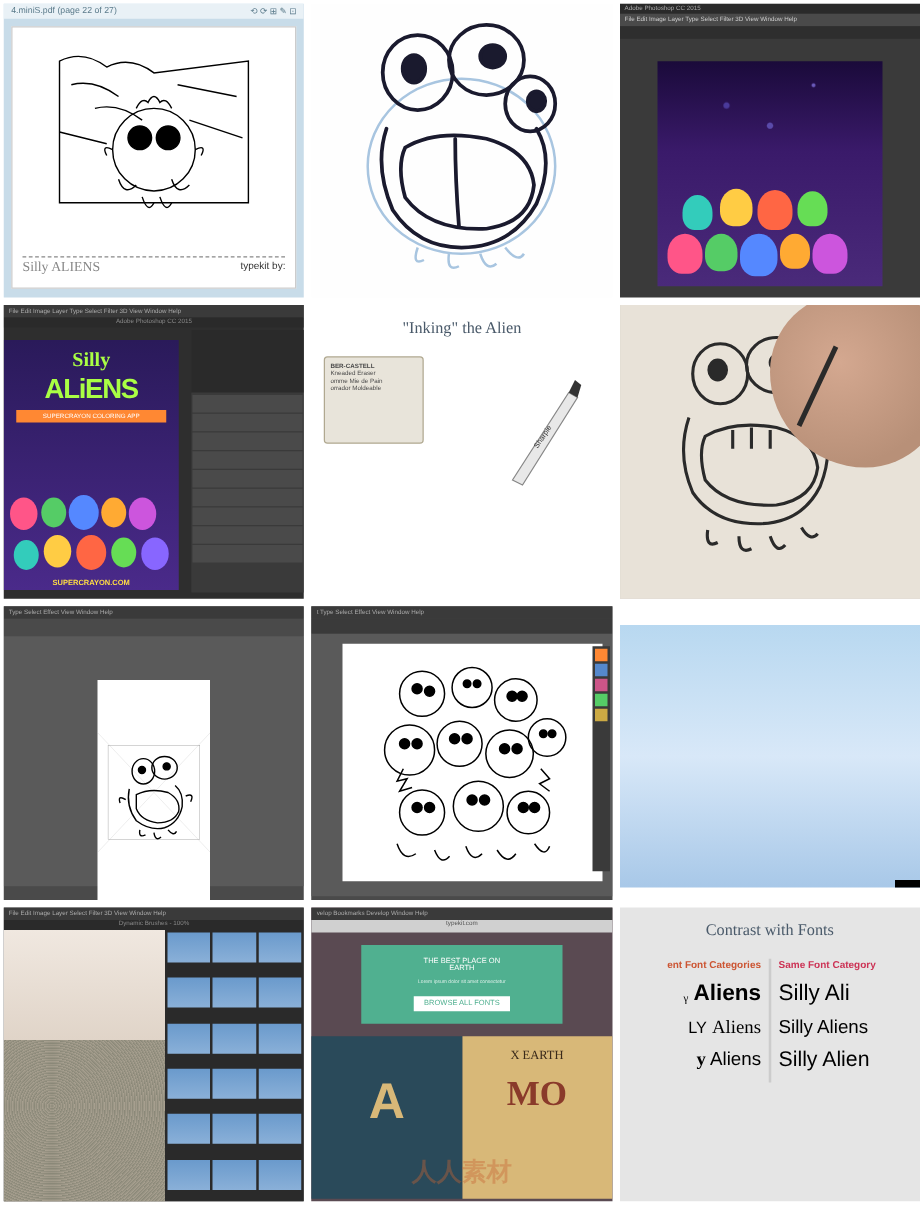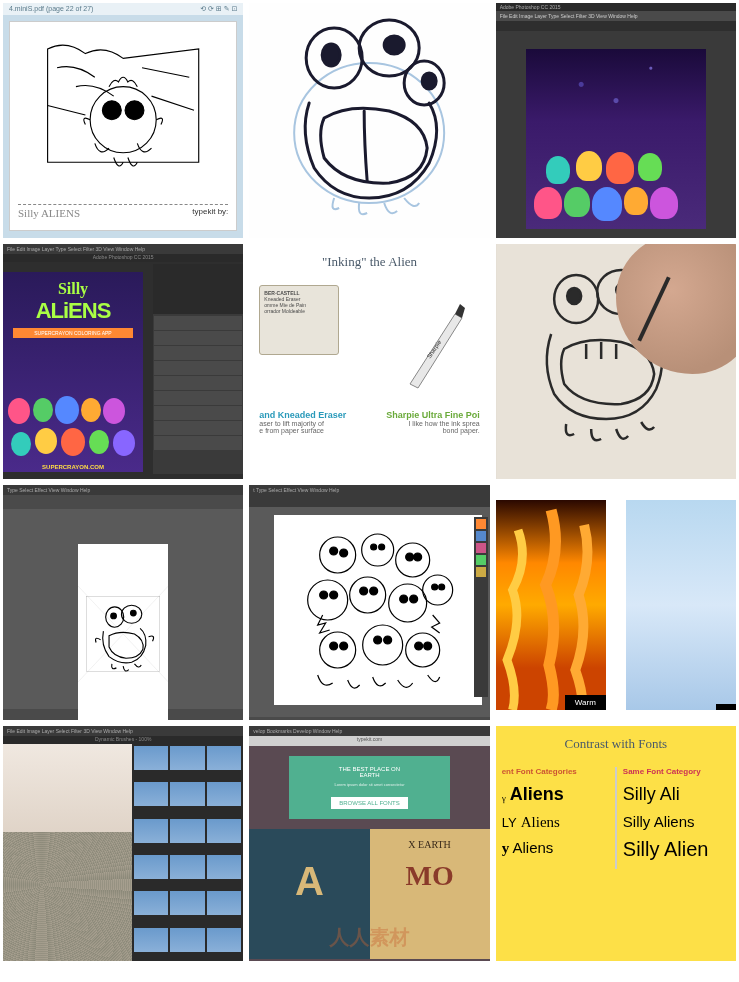--- a/index.html
+++ b/index.html
@@ -75,25 +75,25 @@
 
 .t11 { background: #5a4a52; }
 .t11 .mb { background: #3a3a3a; height: 10px; font-size: 5px; color: #aaa; padding: 2px 4px; }
 .t11 .card { background: #50b090; margin: 10px 40px; padding: 10px; text-align: center; font-size: 6px; color: #fff; }
 .t11 .btn { background: #fff; color: #50b090; padding: 3px 8px; display: inline-block; margin-top: 6px; font-size: 6px; }
 .t11 .fonts { display: flex; height: 130px; }
 .t11 .f1 { flex: 1; background: #2a4a5a; color: #d8b878; font-size: 40px; font-weight: bold; text-align: center; padding-top: 30px; }
 .t11 .f2 { flex: 1; background: #d8b878; color: #3a2a1a; font-size: 24px; text-align: center; padding-top: 10px; font-family: Georgia, serif; }
 
 
-.t12 { background: #fde047; padding: 10px 0; }
+.t12 { background: #e5e5e5; padding: 10px 0; }
 .t12 .h { text-align: center; font-size: 13px; color: #4a5a6a; font-family: Georgia, serif; margin-bottom: 15px; }
 .t12 .cols { display: flex; }
 .t12 .col { flex: 1; border-left: 2px solid #ccc; padding: 0 6px; }
-.t12 .col:first-child { border: none; }
+.t12 .col:first-child { border: none; text-align: right; }
 .t12 .cat { font-size: 8px; font-weight: bold; margin-bottom: 8px; }
 .t12 .row { margin: 8px 0; font-size: 15px; white-space: nowrap; overflow: hidden; }
 
 .wm { position: absolute; bottom: 10px; left: 50%; transform: translateX(-50%); font-size: 20px; color: rgba(200,100,50,0.4); font-weight: bold; }
 </style>
 </head>
 <body>
 
 <div class="grid">
 
@@ -204,32 +204,20 @@
     <div>Kneaded Eraser</div>
     <div>omme Mie de Pain</div>
     <div>orrador Moldeable</div>
   </div>
   <div class="pen">
     <svg viewBox="0 0 80 100" width="80" height="100">
       <path d="M10,90 L55,20 L62,24 L18,94 Z" fill="#e8e8e8" stroke="#888"></path>
       <path d="M55,20 L60,10 L65,14 L62,24 Z" fill="#333"></path>
       <text x="30" y="65" font-size="6" transform="rotate(-56 30 65)" fill="#333">Sharpie</text>
     </svg>
-  </div>
-  <div style="display:flex;gap:30px;margin-top:35px">
-    <div style="flex:1">
-      <div class="cap" style="color:#2a9aba">and Kneaded Eraser</div>
-      <div class="desc">aser to lift majority of</div>
-      <div class="desc">e from paper surface</div>
-    </div>
-    <div style="flex:1;text-align:right">
-      <div class="cap" style="color:#6aaa3a">Sharpie Ultra Fine Poi</div>
-      <div class="desc">I like how the ink sprea</div>
-      <div class="desc">bond paper.</div>
-    </div>
   </div>
 </div>
 
 <div class="tile t6">
   <svg viewBox="0 0 240 235" width="100%" height="100%" style="position:absolute">
     <rect width="240" height="235" fill="#e8e2d8"></rect>
     <g stroke="#2a2a2a" stroke-width="2.5" fill="none">
       <ellipse cx="80" cy="55" rx="22" ry="24"></ellipse>
       <ellipse cx="78" cy="52" rx="7" ry="8" fill="#2a2a2a"></ellipse>
       <ellipse cx="125" cy="48" rx="24" ry="22"></ellipse>
@@ -316,28 +304,20 @@
       <div style="width:10px;height:10px;background:#ff8833;margin:2px"></div>
       <div style="width:10px;height:10px;background:#5588cc;margin:2px"></div>
       <div style="width:10px;height:10px;background:#cc5588;margin:2px"></div>
       <div style="width:10px;height:10px;background:#55cc66;margin:2px"></div>
       <div style="width:10px;height:10px;background:#ccaa44;margin:2px"></div>
     </div>
   </div>
 </div>
 
 <div class="tile t9">
-  <div class="fire">
-    <svg width="100%" height="100%" viewBox="0 0 100 210" preserveAspectRatio="none">
-      <path d="M20,30 Q30,60 15,90 Q25,120 10,160 Q20,190 15,210" stroke="#ffcc44" stroke-width="8" fill="none"></path>
-      <path d="M50,10 Q60,50 45,85 Q58,120 48,165 Q55,195 50,210" stroke="#ff9922" stroke-width="10" fill="none"></path>
-      <path d="M80,25 Q88,60 75,95 Q85,130 72,170 Q80,195 78,210" stroke="#ffaa33" stroke-width="9" fill="none"></path>
-    </svg>
-    <div class="label">Warm</div>
-  </div>
   <div class="snow">
     <div class="label"></div>
   </div>
 </div>
 
 <div class="tile t10">
   <div class="mb">File  Edit  Image  Layer  Select  Filter  3D  View  Window  Help</div>
   <div style="background:#2a2a2a;height:8px;font-size:5px;color:#888;text-align:center">Dynamic Brushes - 100%</div>
   <div class="main">
     <div class="preview">
@@ -392,18 +372,18 @@
     <div class="col">
       <div class="cat" style="color:#cc5533">ent Font Categories</div>
       <div class="row"><span style="font-family:Georgia">ᵧ</span> <b style="font-weight:900;font-size:18px">Aliens</b></div>
       <div class="row"><span style="font-weight:400;font-size:13px">LY</span> <span style="font-family:Georgia">Aliens</span></div>
       <div class="row"><b style="font-family:Georgia">y</b> <span>Aliens</span></div>
     </div>
     <div class="col">
       <div class="cat" style="color:#cc3355">Same Font Category</div>
       <div class="row" style="font-size:18px"><span>Silly</span> <b style="font-weight:400">Ali</b></div>
       <div class="row">Silly Aliens</div>
-      <div class="row" style="font-size:20px">Silly Alien</div>
+      <div class="row" style="font-size:17px">Silly Alien</div>
     </div>
   </div>
 </div>
 
 </div>
 
 </body></html>

